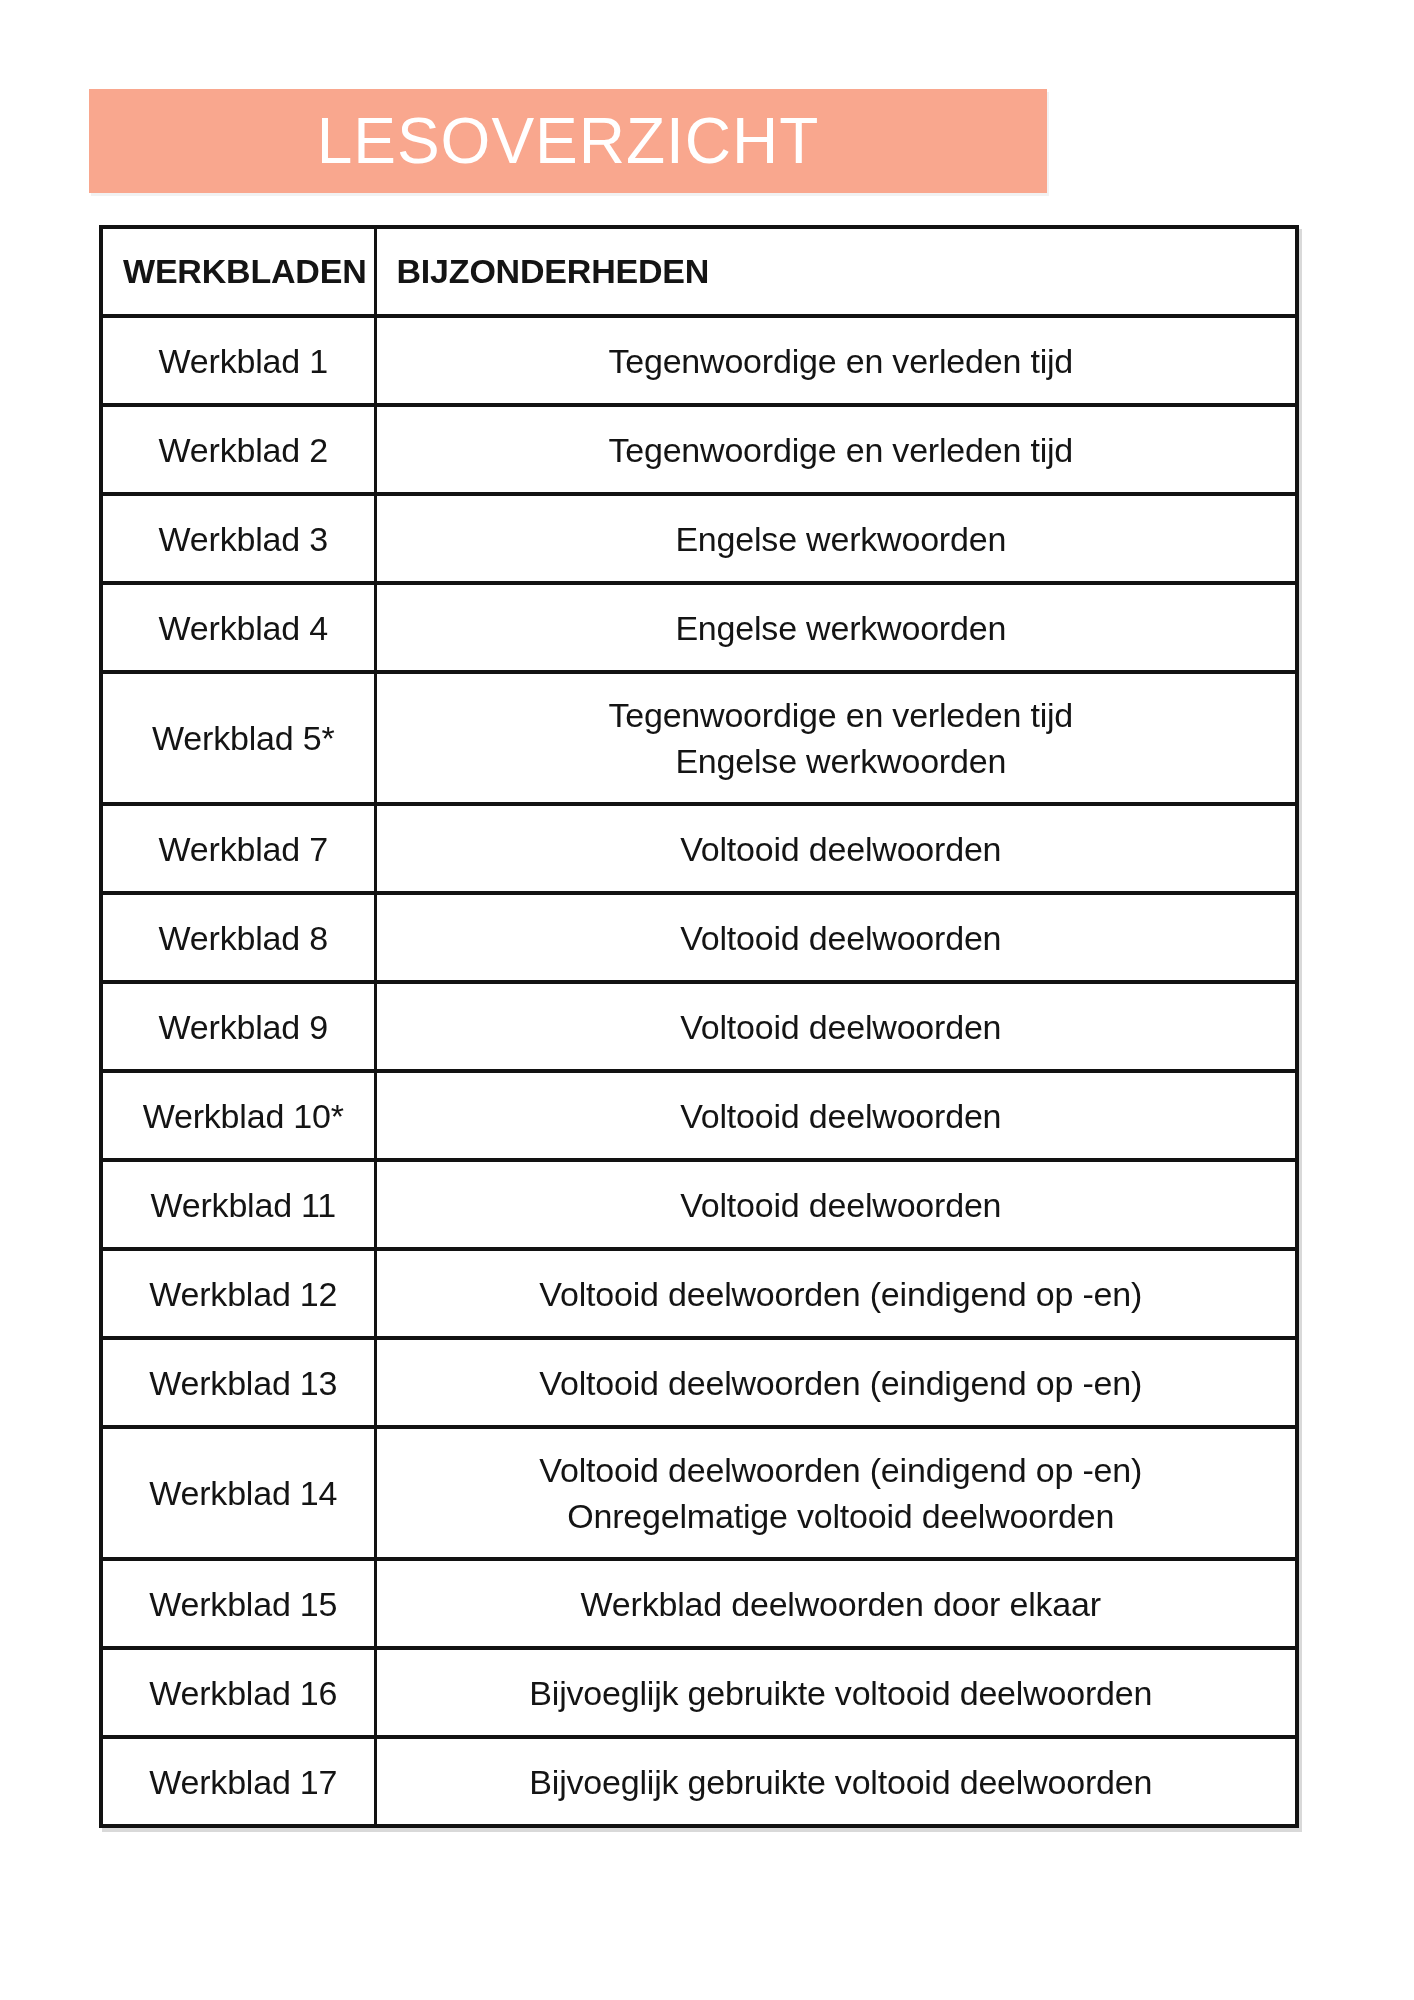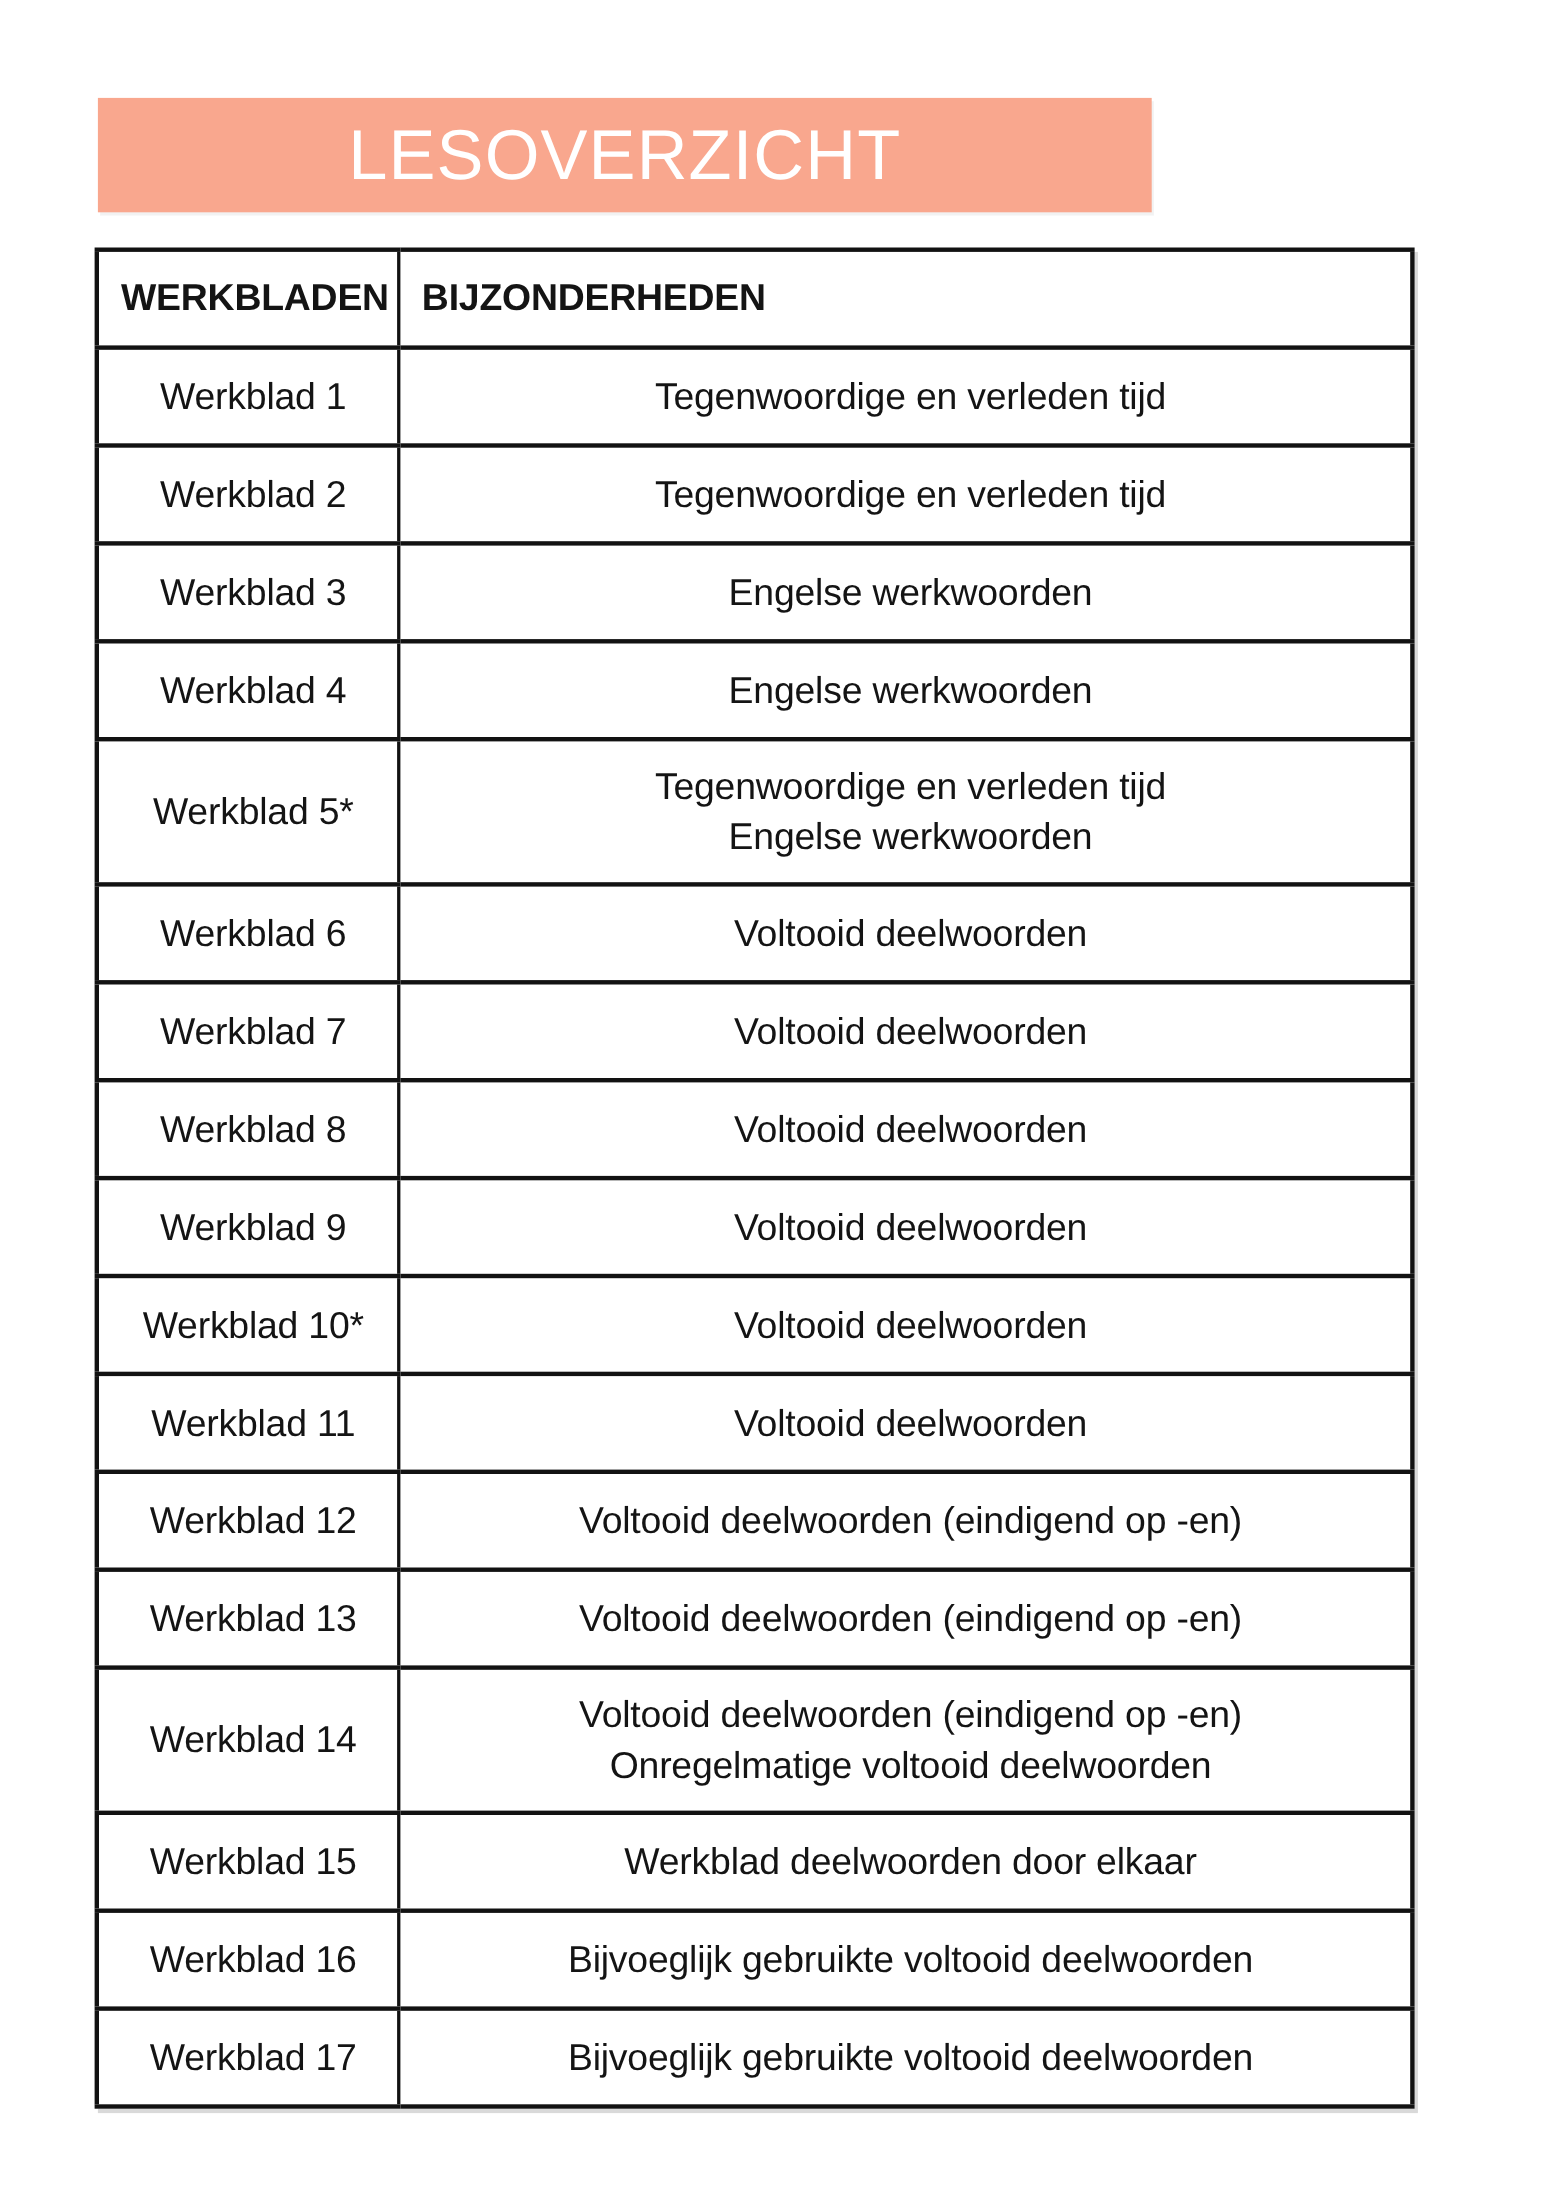--- a/index.html
+++ b/index.html
@@ -37,21 +37,21 @@
   .banner-title {
     color: var(--title);
     font-size: 64px;
     font-weight: normal;
     letter-spacing: 1px;
     line-height: 1;
     white-space: nowrap;
   }
   .table-wrap {
     position: absolute;
-    left: 86px;
+    left: 99px;
     top: 225px;
     width: 1196px;
   }
   table.overview {
     border-collapse: collapse;
     width: 1196px;
     table-layout: fixed;
     background: var(--page-bg);
     box-shadow: 3px 4px 0 #d9d9d9;
   }
@@ -132,26 +132,20 @@
           </td>
         </tr>
         <tr>
           <td>Werkblad 5*</td>
           <td>
             <div class="cell-line">Tegenwoordige en verleden tijd</div>
             <div class="cell-line">Engelse werkwoorden</div>
           </td>
         </tr>
         <tr>
-          <td>Werkblad 6</td>
-          <td>
-            <div class="cell-line">Voltooid deelwoorden</div>
-          </td>
-        </tr>
-        <tr>
           <td>Werkblad 7</td>
           <td>
             <div class="cell-line">Voltooid deelwoorden</div>
           </td>
         </tr>
         <tr>
           <td>Werkblad 8</td>
           <td>
             <div class="cell-line">Voltooid deelwoorden</div>
           </td>

